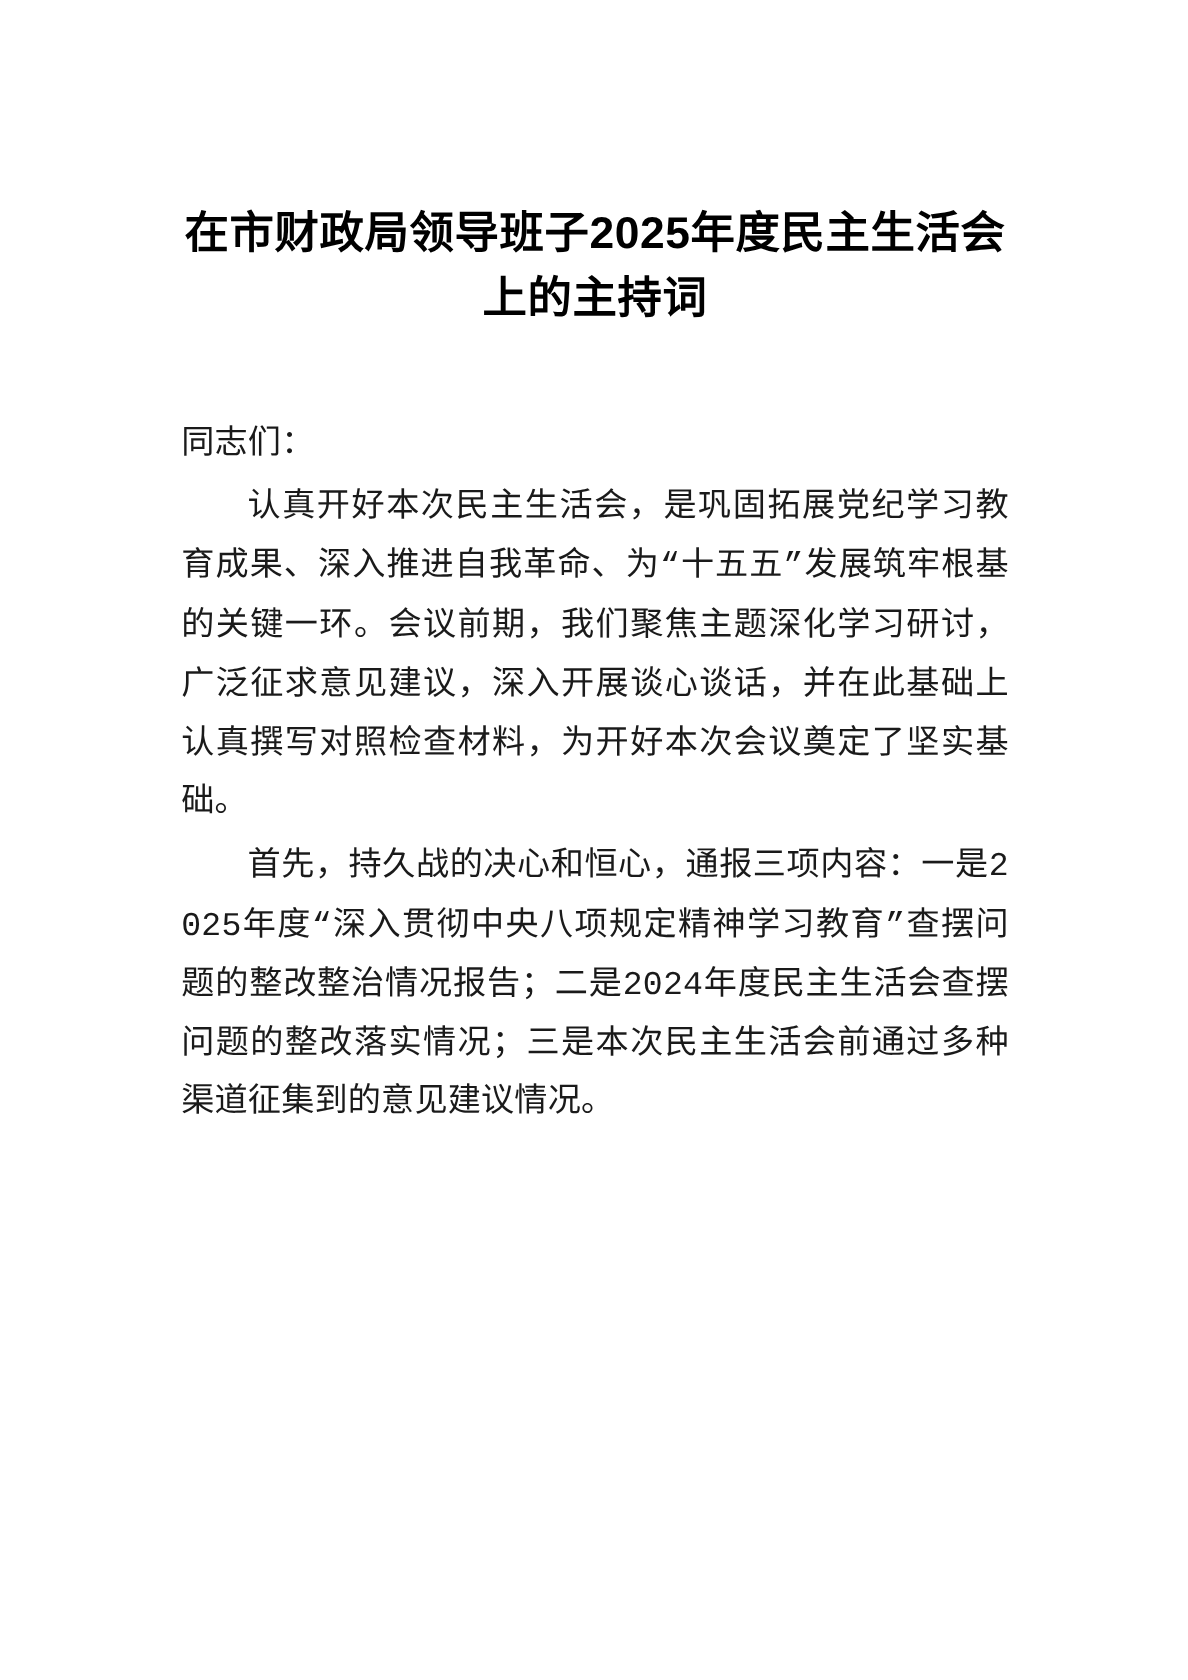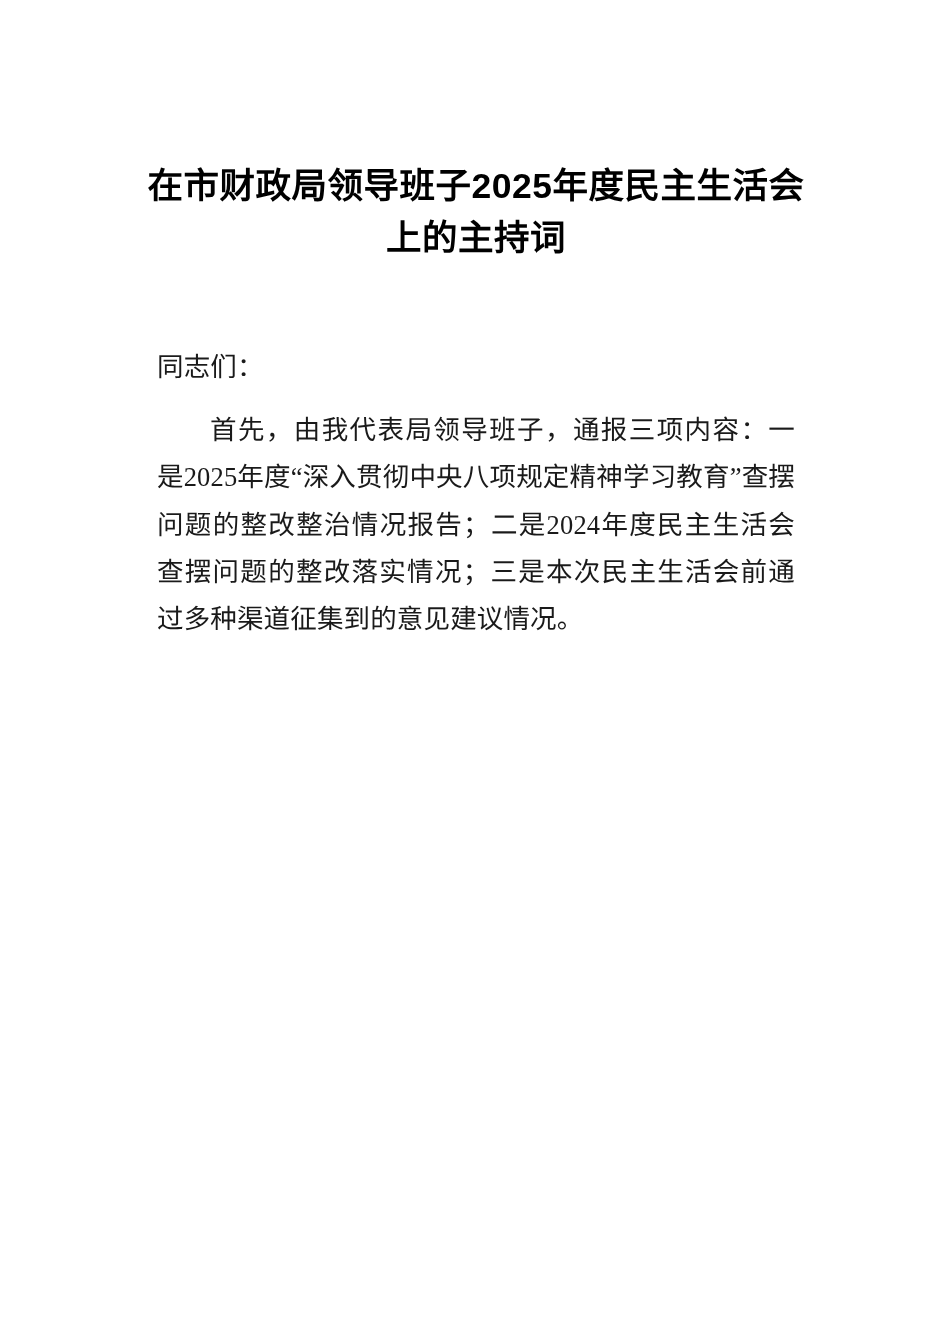--- a/index.html
+++ b/index.html
@@ -36,27 +36,27 @@
     color: #000000;
     text-align: center;
     letter-spacing: 0.5px;
     margin: 0;
     padding-top: 160px;
     word-break: break-all;
   }
 
   
   .doc-text {
-    font-family: Liberation Serif, serif;
+    font-family: Liberation Mono, monospace;
     font-size: 26.5px;
     line-height: 47.2px;
     color: #1a1a1a;
     text-align: justify;
     text-justify: inter-character;
-    margin: 16px;
+    margin: 4px;
     word-break: break-all;
     letter-spacing: 0.15px;
   }
 
   .salutation {
     padding-top: 64px;
   }
 
   .para {
     text-indent: 53px;
@@ -74,21 +74,22 @@
   <div class="doc-body">
 
     <h1 class="doc-title">
       <span>在市财政局领导班子2025年度民主生活会</span><span>上的主持词</span>
     </h1>
 
     <p class="doc-text salutation">同志们：</p>
 
 
 
+    <p class="doc-text para">认真开好本次民主生活会，是巩固拓展党纪学习教育成果、深入推进自我革命、为“十五五”发展筑牢根基的关键一环。会议前期，我们聚焦主题深化学习研讨，广泛征求意见建议，深入开展谈心谈话，并在此基础上认真撰写对照检查材料，为开好本次会议奠定了坚实基础。</p>
 
 
-    <p class="doc-text para">首先，由我代表局领导班子，通报三项内容：一是2025年度“深入贯彻中央八项规定精神学习教育”查摆问题的整改整治情况报告；二是2024年度民主生活会查摆问题的整改落实情况；三是本次民主生活会前通过多种渠道征集到的意见建议情况。</p>
+    <p class="doc-text para">首先，持久战的决心和恒心，通报三项内容：一是2025年度“深入贯彻中央八项规定精神学习教育”查摆问题的整改整治情况报告；二是2024年度民主生活会查摆问题的整改落实情况；三是本次民主生活会前通过多种渠道征集到的意见建议情况。</p>
 
     <div class="spacer-bottom"></div>
 
   </div>
 
 </div>
 
 </body></html>

